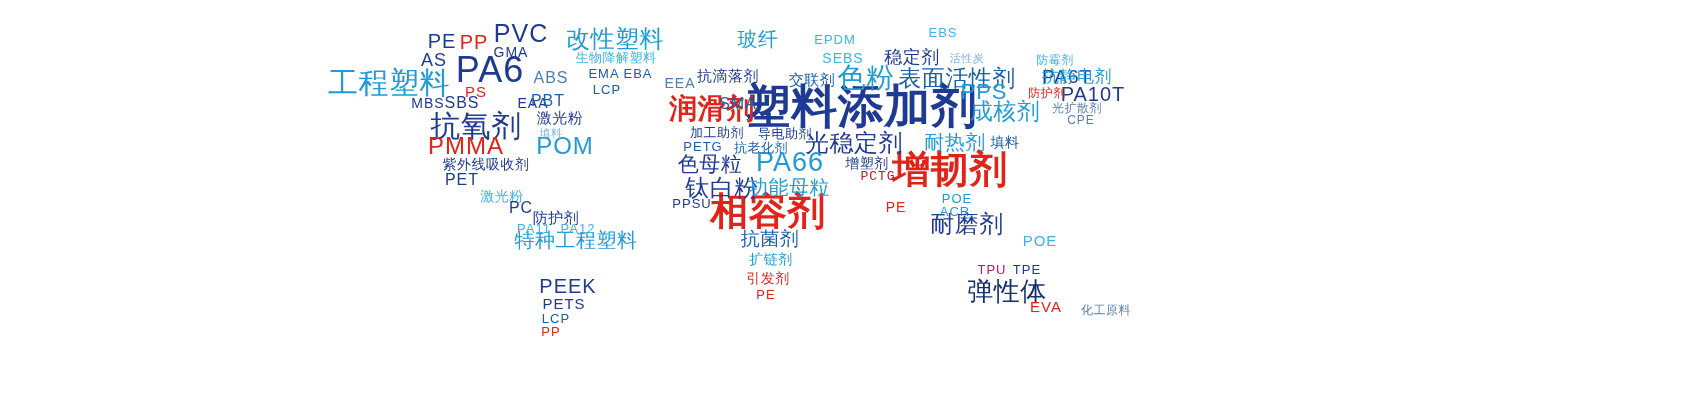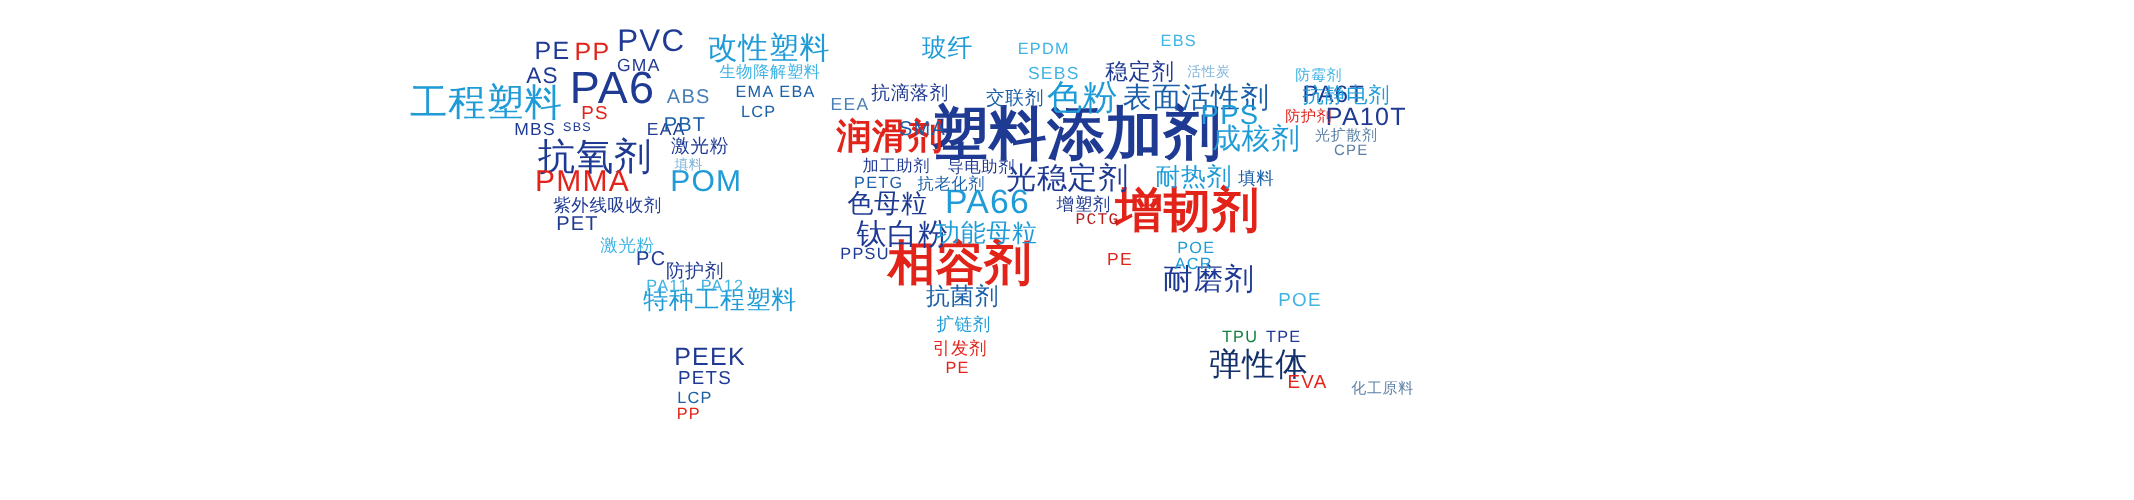--- a/index.html
+++ b/index.html
@@ -61,21 +61,21 @@
     <span class="w" style="left: 912px; top: 57px; font-size: 18px; color: rgb(31, 58, 147);">稳定剂</span>
     <span class="w" style="left: 1077px; top: 76px; font-size: 17px; color: rgb(31, 156, 216);">抗静电剂</span>
     <span class="w latin" style="left: 568px; top: 286px; font-size: 20px; color: rgb(31, 58, 147);">PEEK</span>
     <span class="w latin" style="left: 442px; top: 41px; font-size: 20px; color: rgb(31, 58, 147);">PE</span>
     <span class="w latin" style="left: 474px; top: 42px; font-size: 20px; color: rgb(226, 35, 26);">PP</span>
     <span class="w latin" style="left: 434px; top: 60px; font-size: 18px; color: rgb(31, 58, 147);">AS</span>
     <span class="w latin" style="left: 511px; top: 52px; font-size: 14px; color: rgb(31, 58, 147);">GMA</span>
     <span class="w latin" style="left: 551px; top: 78px; font-size: 16px; color: rgb(74, 127, 181); text-align: center;">ABS</span>
     <span class="w latin" style="left: 476px; top: 91px; font-size: 15px; color: rgb(226, 35, 26);">PS</span>
     <span class="w latin" style="left: 428px; top: 103px; font-size: 14px; color: rgb(31, 58, 147);">MBS</span>
-    <span class="w latin" style="left: 462px; top: 103px; font-size: 10px; color: rgb(31, 58, 147);">SBS</span>
+    <span class="w latin" style="left: 462px; top: 103px; font-size: 16px; color: rgb(31, 58, 147);">SBS</span>
     <span class="w latin" style="left: 501px; top: 103px; font-size: 14px; color: rgb(31, 58, 147); margin-left: 32px;">EAA</span>
     <span class="w latin" style="left: 548px; top: 101px; font-size: 16px; color: rgb(26, 95, 168);">PBT</span>
     <span class="w" style="left: 560px; top: 117px; font-size: 15px; color: rgb(31, 58, 147);">激光粉</span>
     <span class="w" style="left: 551px; top: 133px; font-size: 11px; color: rgb(127, 180, 218);">填料</span>
     <span class="w" style="left: 616px; top: 57px; font-size: 13px; color: rgb(63, 179, 227);">生物降解塑料</span>
     <span class="w latin" style="left: 604px; top: 73px; font-size: 13px; color: rgb(26, 95, 168);">EMA</span>
     <span class="w latin" style="left: 638px; top: 73px; font-size: 13px; color: rgb(26, 95, 168);">EBA</span>
     <span class="w latin" style="left: 607px; top: 89px; font-size: 13px; color: rgb(26, 95, 168);">LCP</span>
     <span class="w latin" style="left: 680px; top: 83px; font-size: 14px; color: rgb(74, 127, 181);">EEA</span>
     <span class="w" style="left: 486px; top: 164px; font-size: 14px; color: rgb(31, 58, 147);">紫外线吸收剂</span>
@@ -107,17 +107,17 @@
     <span class="w latin" style="left: 878px; top: 176px; font-size: 13px; color: #b91c1c; font-family: Liberation Mono, monospace;">PCTG</span>
     <span class="w" style="left: 1005px; top: 142px; font-size: 14px; color: rgb(26, 95, 168);">填料</span>
     <span class="w latin" style="left: 692px; top: 203px; font-size: 13px; color: rgb(31, 58, 147);">PPSU</span>
     <span class="w latin" style="left: 957px; top: 198px; font-size: 13px; color: rgb(31, 156, 216);">POE</span>
     <span class="w latin" style="left: 955px; top: 211px; font-size: 13px; color: rgb(31, 156, 216);">ACR</span>
     <span class="w latin" style="left: 896px; top: 207px; font-size: 14px; color: rgb(226, 35, 26);">PE</span>
     <span class="w latin" style="left: 1040px; top: 240px; font-size: 15px; color: rgb(63, 179, 227);">POE</span>
     <span class="w" style="left: 771px; top: 259px; font-size: 14px; color: rgb(31, 156, 216);">扩链剂</span>
     <span class="w" style="left: 768px; top: 278px; font-size: 14px; color: rgb(226, 35, 26);">引发剂</span>
     <span class="w latin" style="left: 766px; top: 294px; font-size: 13px; color: rgb(226, 35, 26);">PE</span>
-    <span class="w latin" style="left: 992px; top: 269px; font-size: 13px; color: #15803d;">TPU</span>
+    <span class="w latin" style="left: 992px; top: 269px; font-size: 13px; color: #be185d;">TPU</span>
     <span class="w latin" style="left: 1027px; top: 269px; font-size: 13px; color: rgb(31, 58, 147);">TPE</span>
     <span class="w latin" style="left: 1046px; top: 306px; font-size: 15px; color: rgb(226, 35, 26);">EVA</span>
     <span class="w" style="left: 1106px; top: 310px; font-size: 12px; color: rgb(91, 127, 166);">化工原料</span>
   </div>
 
 </body></html>

